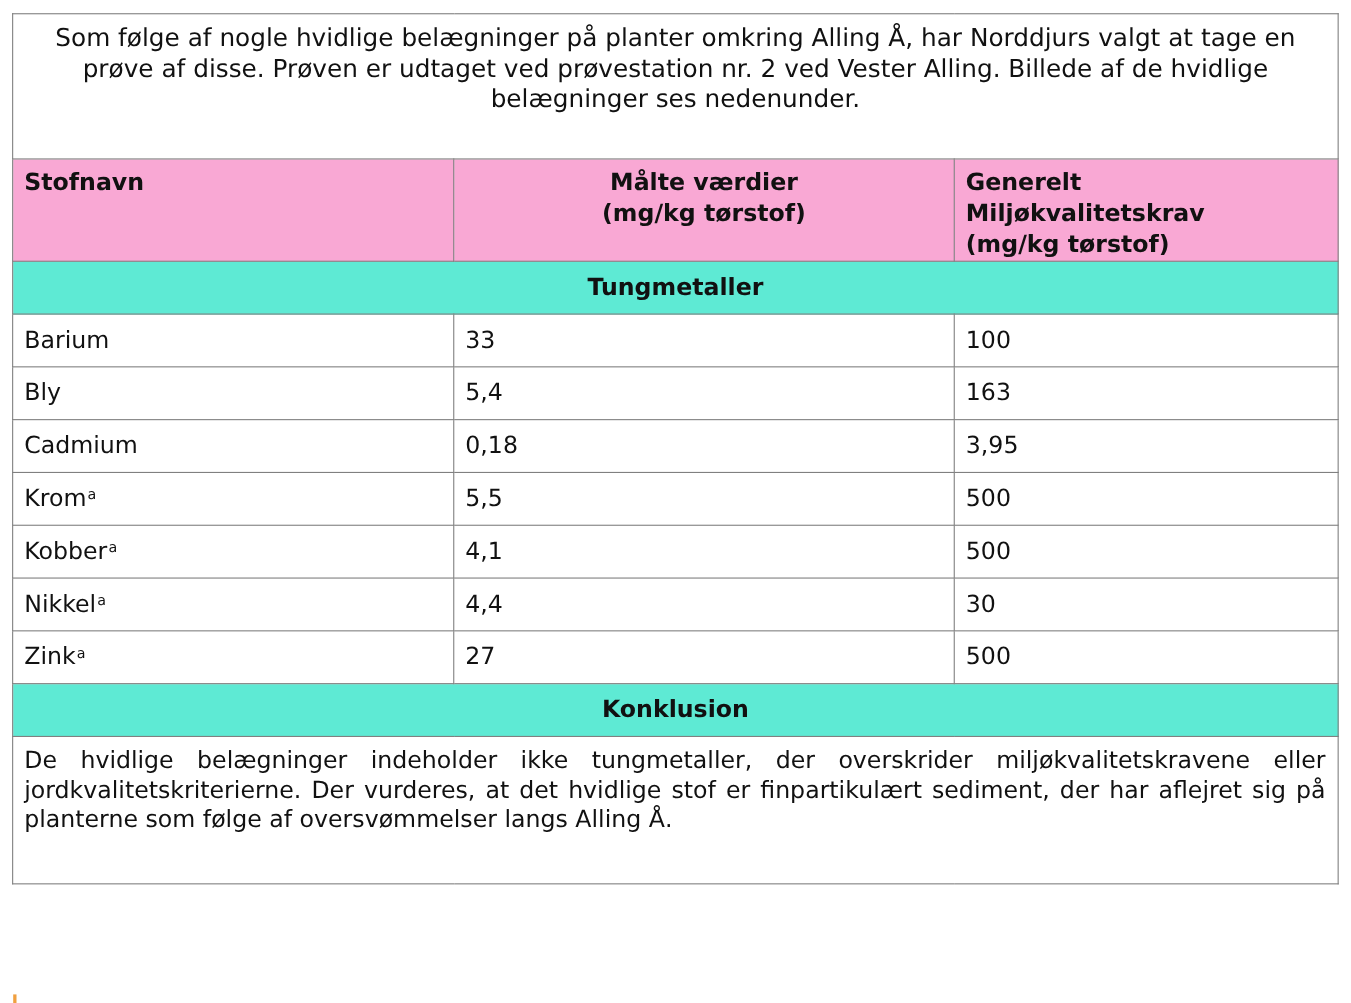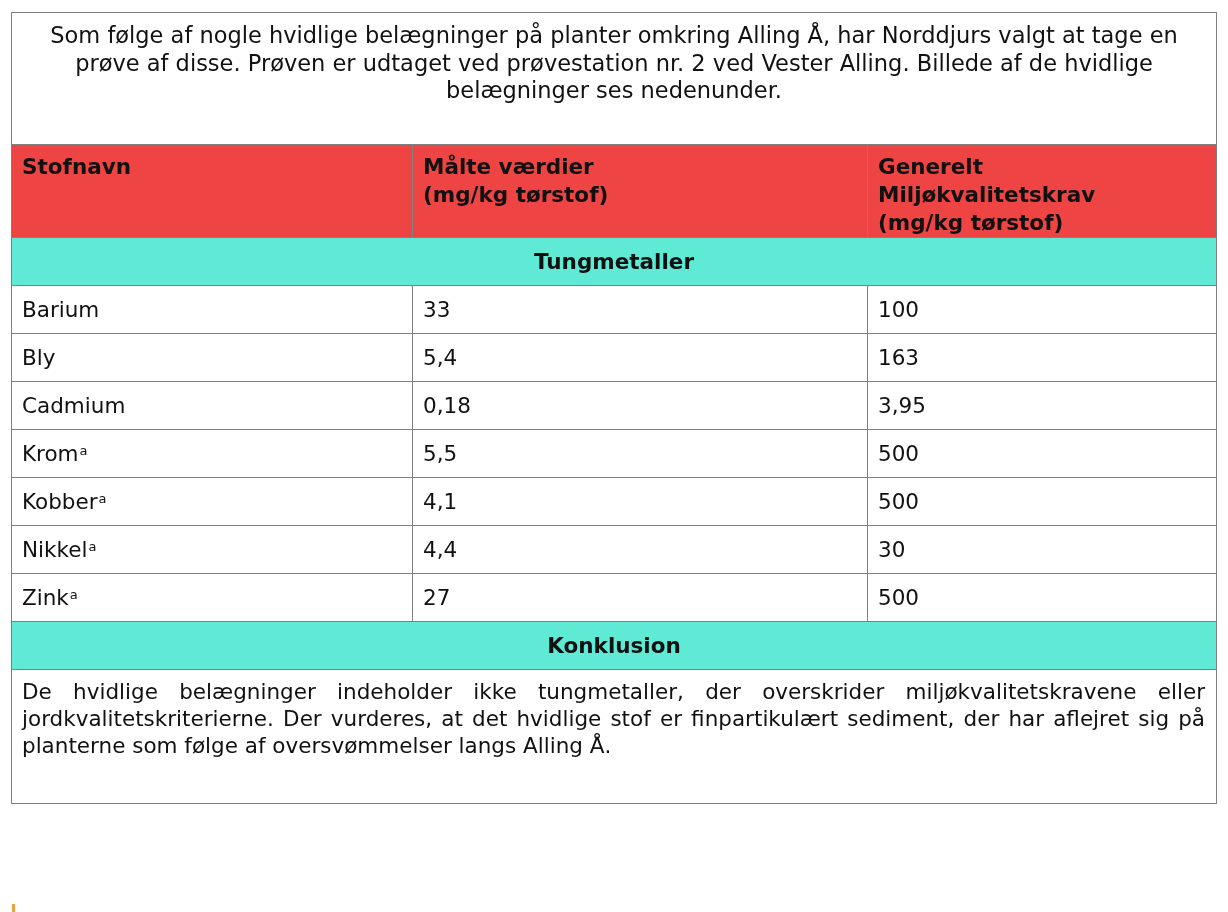--- a/index.html
+++ b/index.html
@@ -45,30 +45,30 @@
       height: 131px;
       text-align: center;
     }
     .intro-text {
       display: block;
       font-size: 22.5px;
       line-height: 27.5px;
       padding: 9px 36px 0 36px;
     }
     .head-row th {
-      background: #ef4444;
+      background: #f9a8d4;
       font-weight: bold;
       font-size: 21.5px;
       line-height: 28px;
       height: 75px;
       padding: 8px 10px 0 10px;
       text-align: left;
       vertical-align: top;
     }
-    .head-row th.center { }
+    .head-row th.center { text-align: center; }
     .section-row td {
       background: #5eead4;
       text-align: center;
       font-weight: bold;
       font-size: 21.5px;
       height: 47px;
       line-height: 47px;
       vertical-align: middle;
     }
     .data-row td {

